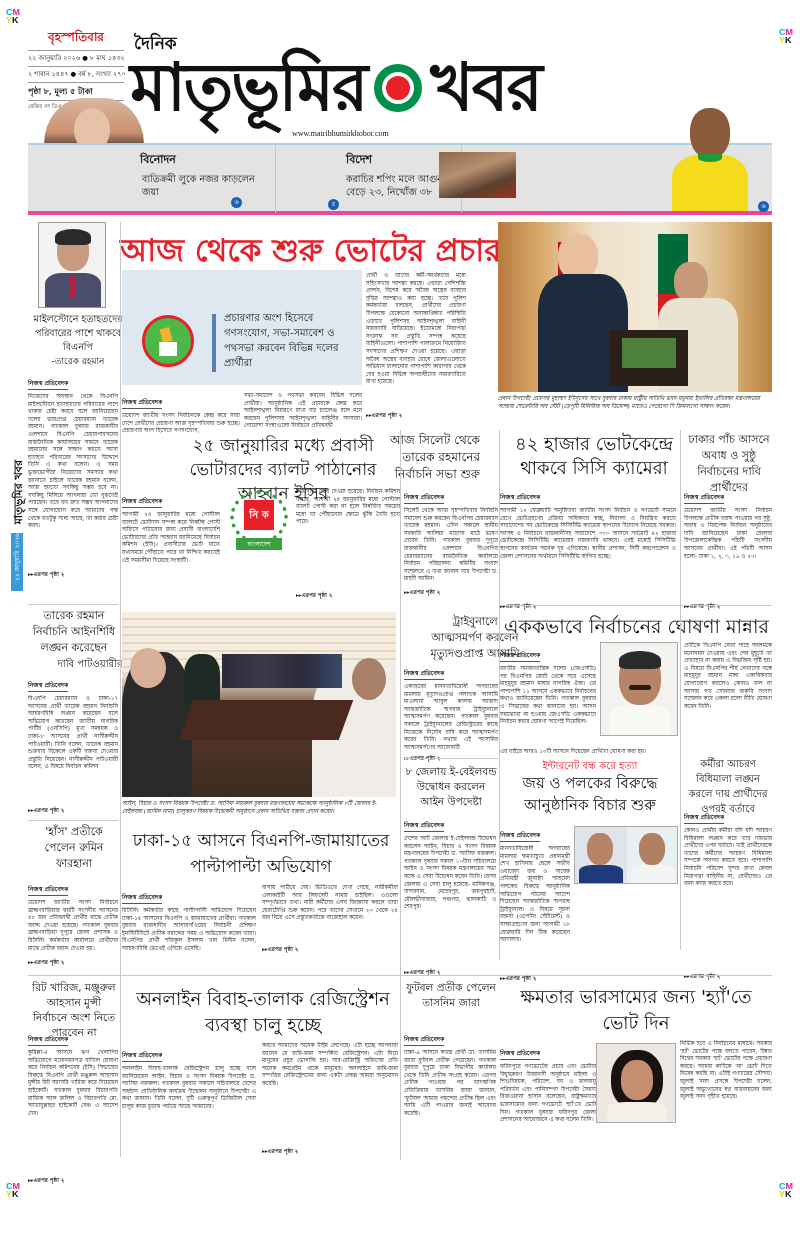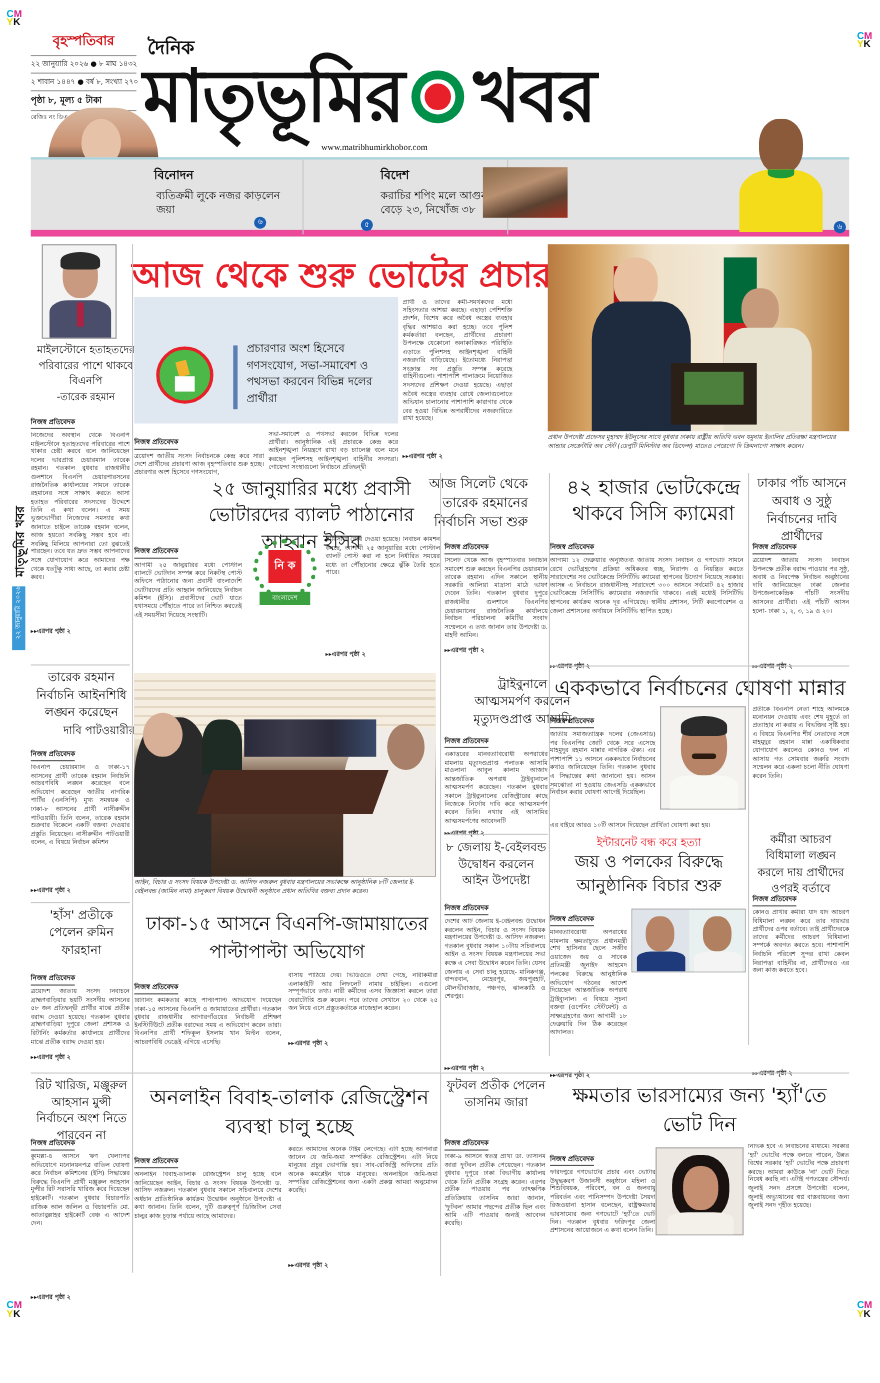--- a/index.html
+++ b/index.html
@@ -18,21 +18,21 @@
   .logo-wrap { left: 130px; top: 30px; width: 470px; height: 100px; }
   .logo-small { position: absolute; left: 4px; top: 0; font-size: 17px; font-weight: bold; }
   .logo-main { position: absolute; left: 0; top: 14px; font-size: 66px; font-weight: 900; letter-spacing: -2px; line-height: 80px; white-space: nowrap; font-family: "DejaVu Sans", sans-serif; }
   .logo-main .part { display: inline-block; vertical-align: middle; }
   .logo-circle { display: inline-block; vertical-align: middle; width: 48px; height: 48px; border-radius: 50%; background: #00904a; margin: 0 8px; position: relative; }
   .logo-circle::after { content: ""; position: absolute; left: 8px; top: 8px; width: 32px; height: 32px; border-radius: 50%; background: #fff; }
   .logo-circle::before { content: ""; position: absolute; left: 12px; top: 12px; width: 24px; height: 24px; border-radius: 50%; background: #e8202a; z-index: 2; }
   .website { left: 292px; top: 129px; font-size: 8px; font-family: "Liberation Serif", serif; }
 
   
-  .teaser { left: 28px; top: 143px; width: 744px; height: 72px; background: #e3e3e3; border-top: 2px solid #a9d4de; border-bottom: 6px solid #ec4899; }
+  .teaser { left: 28px; top: 143px; width: 744px; height: 72px; background: #e3e3e3; border-top: 2px solid #a9d4de; border-bottom: 4px solid #ec4899; }
   .teaser .sec { position: absolute; top: 0; height: 68px; border-right: 1px solid #c7c7c7; }
   .teaser .label { font-size: 11px; font-weight: bold; margin: 6px 0 2px 0; }
   .teaser .txt { font-size: 9.5px; line-height: 13px; }
   .pgnum { position: absolute; width: 11px; height: 11px; border-radius: 50%; background: #1a5fb4; color: #fff; font-size: 7px; text-align: center; line-height: 11px; font-family: "DejaVu Sans", sans-serif; }
   .photo { position: absolute; overflow: hidden; }
 
   
   .byline { font-size: 6px; font-weight: bold; border-bottom: 1px solid #555; display: inline-block; margin-bottom: 3px; }
   .body { font-size: 5.6px; line-height: 7.6px; text-align: justify; color: #222; }
   .hl { font-family: "DejaVu Sans", sans-serif; text-align: center; color: #111; }

